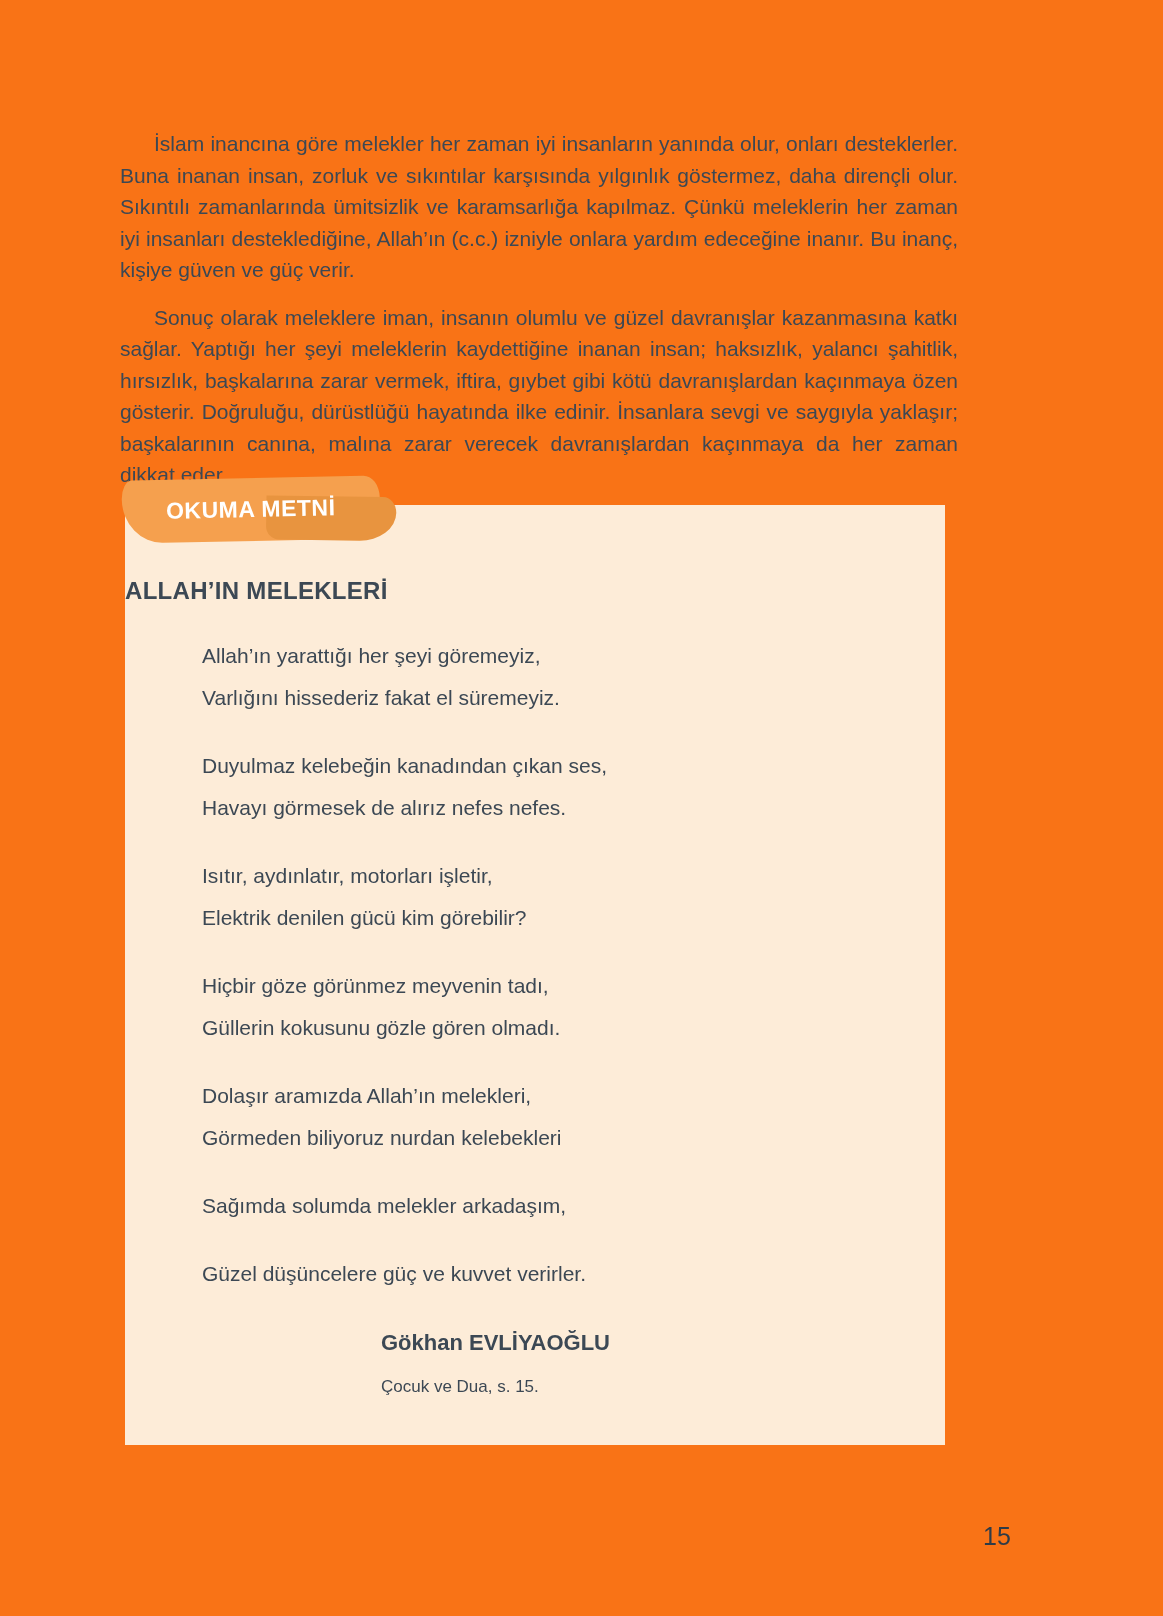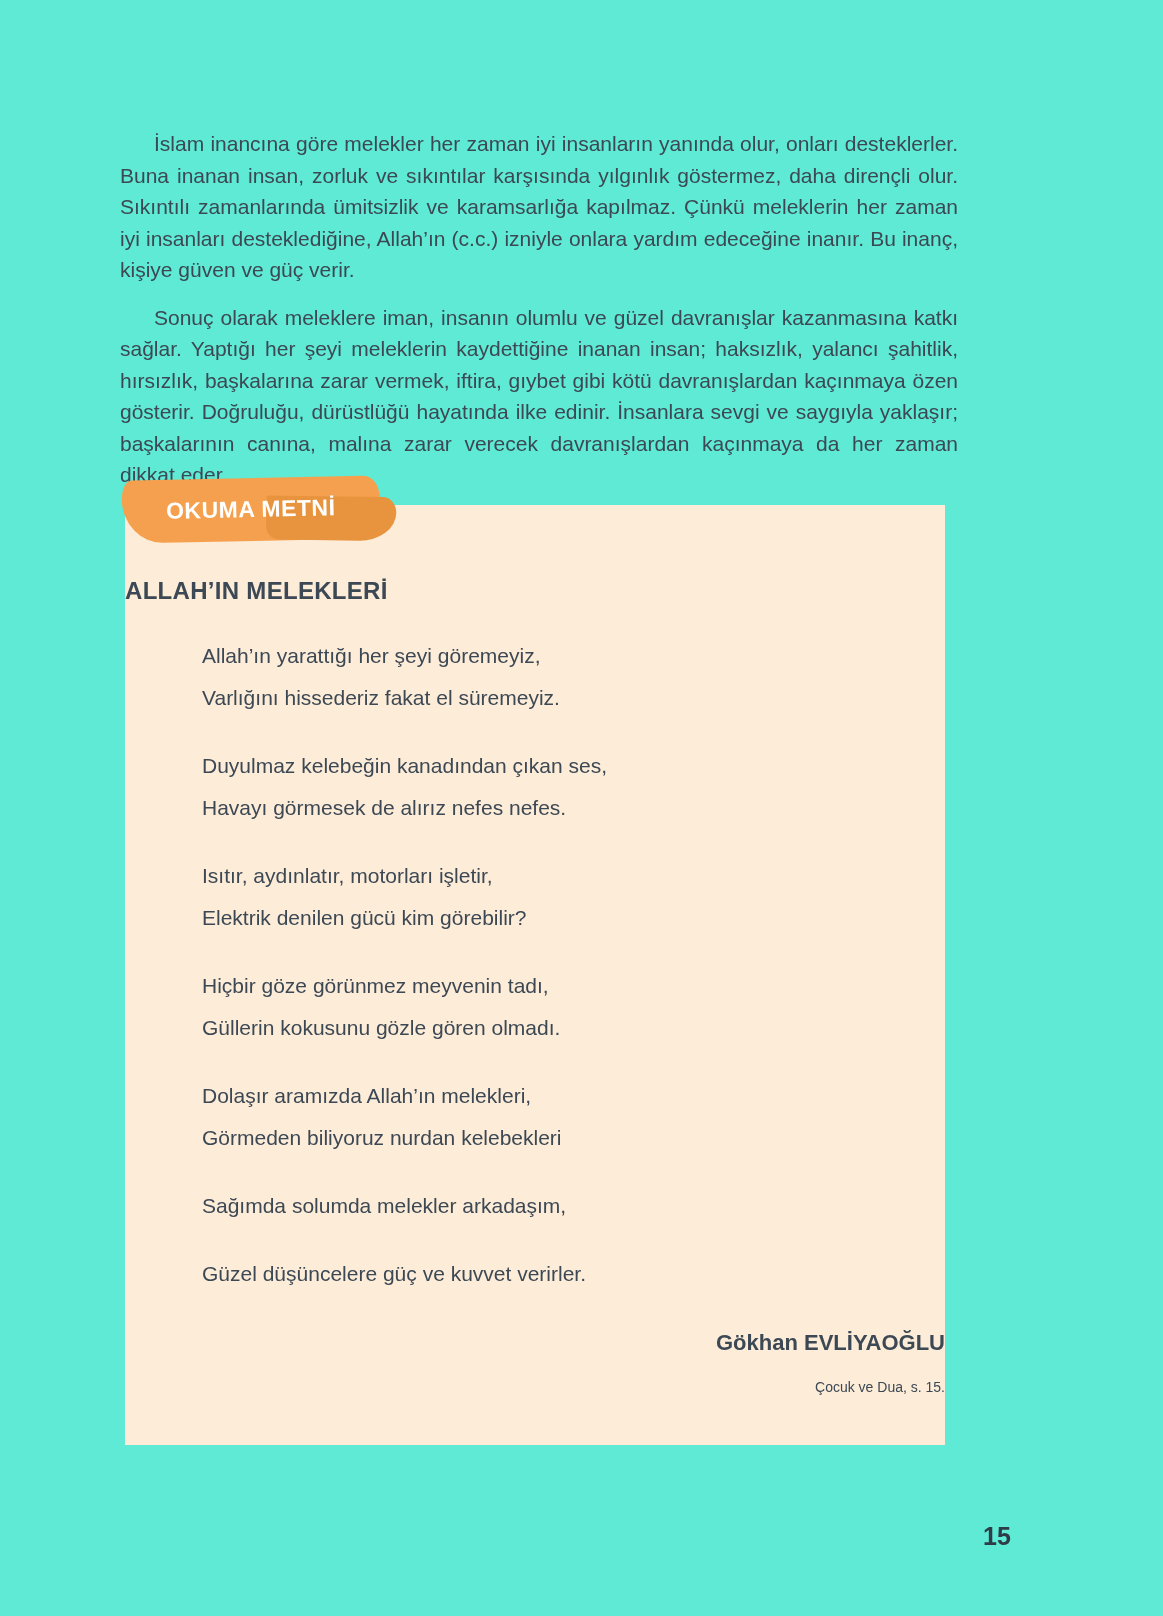--- a/index.html
+++ b/index.html
@@ -1,20 +1,20 @@
 <!DOCTYPE html>
 <html><head>
 <meta charset="utf-8">
 <style>
   * { margin:0; padding:0; box-sizing:border-box; }
   html,body { background:#ffffff; }
   .page {
     position:relative;
     width:1163px; height:1616px;
-    background:#5eead4;
+    background:#f97316;
     font-family:"Liberation Sans", sans-serif;
     color:#3c4854;
     overflow:hidden;
   }
   .body-text {
     position:absolute;
     left:120px; top:128px; width:838px;
   }
   .body-par {
     text-align:justify;
@@ -74,38 +74,38 @@
   }
   .stanza { margin-bottom:26px; }
   .poem-line {
     font-size:21px;
     line-height:42px;
     color:#3c4854;
   }
   .poem-credits {
     margin-top:6px;
     padding-left:256px;
-    text-align:right;
+    text-align:left;
   }
   .poem-author {
     font-size:22px;
     font-weight:bold;
     color:#3c4854;
     line-height:44px;
   }
   .poem-source {
-    font-size:14px;
+    font-size:17px;
     color:#3c4854;
     line-height:44px;
   }
   .page-number {
     position:absolute;
     left:983px; top:1522px;
     font-size:25px;
-    font-weight:bold;
+    font-weight:normal;
     color:#2f3b47;
   }
 </style>
 </head>
 <body>
 
 <div class="page">
 
   <div class="body-text">
     <p class="body-par">İslam inancına göre melekler her zaman iyi insanların yanında olur, onları desteklerler. Buna inanan insan, zorluk ve sıkıntılar karşısında yılgınlık göstermez, daha dirençli olur. Sıkıntılı zamanlarında ümitsizlik ve karamsarlığa kapılmaz. Çünkü meleklerin her zaman iyi insanları desteklediğine, Allah’ın (c.c.) izniyle onlara yardım edeceğine inanır. Bu inanç, kişiye güven ve güç verir.</p>

